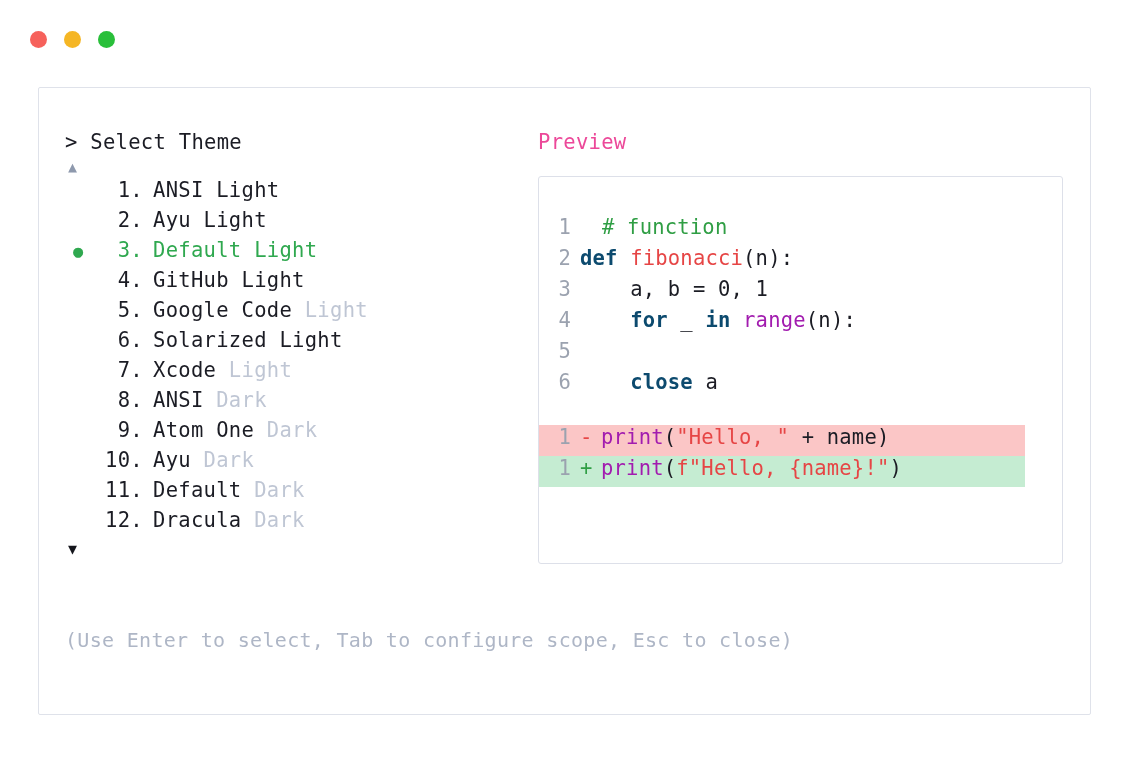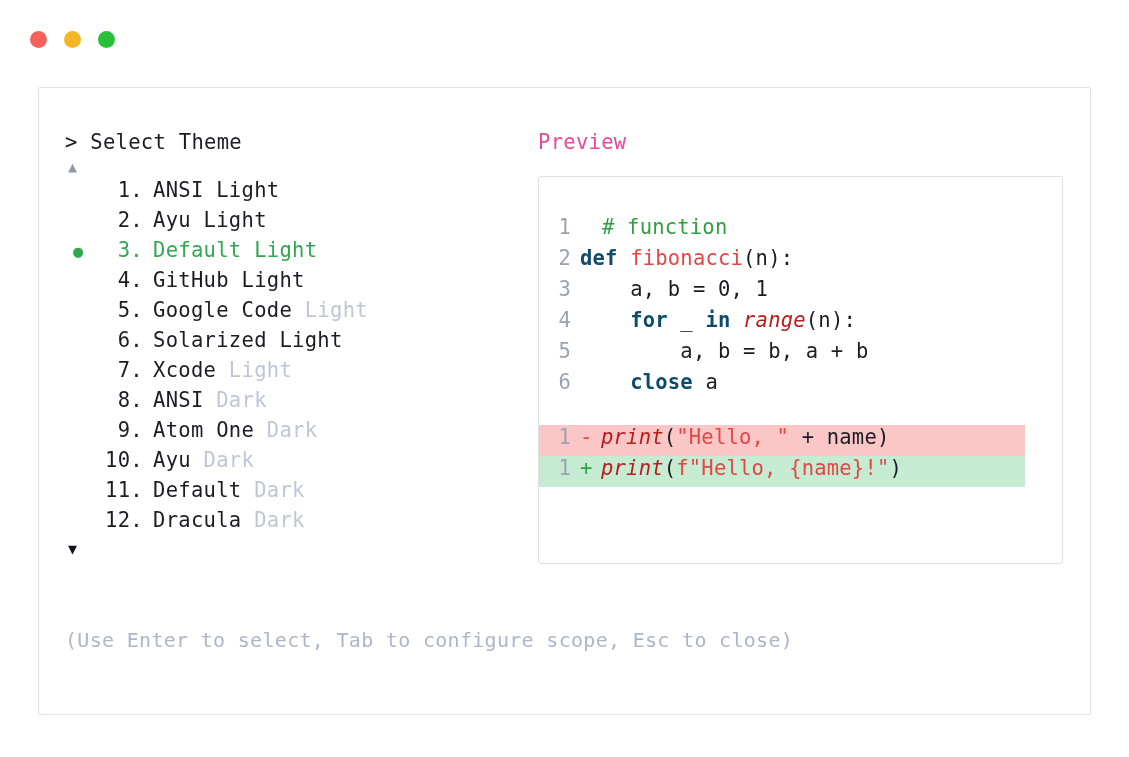--- a/index.html
+++ b/index.html
@@ -183,21 +183,21 @@
     margin-right: 9px;
   }
   .code-text { white-space: pre; }
 
   
   .tok-comment  { color: #2f9e44; margin-left: 22px; }
   .tok-keyword  { color: #0c4a6e; font-weight: bold; }
   .tok-func     { color: #e64545; }
   .tok-string   { color: #e64545; }
   .tok-plain    { color: #1b1c24; }
-  .tok-builtin  { color: #b91c1c; font-style: italic; }
+  .tok-builtin  { color: #a21caf; }
 
   
   .diff-gap { height: 24px; }
   .diff-line {
     display: flex;
     align-items: baseline;
     height: 31px;
     white-space: pre;
     font-size: 20.5px;
     letter-spacing: 0.2px;
@@ -254,21 +254,21 @@
     <div class="footer-hint">(Use Enter to select, Tab to configure scope, Esc to close)</div>
 
     <div class="preview">
       <div class="preview-title">Preview</div>
       <div class="code-panel">
         <div>
             <div class="code-line"><span class="ln">1</span><span class="code-text tok-comment"># function</span></div>
             <div class="code-line"><span class="ln">2</span><span class="code-text tok-keyword">def </span><span class="code-text tok-func">fibonacci</span><span class="code-text tok-plain">(n):</span></div>
             <div class="code-line"><span class="ln">3</span><span class="code-text tok-plain">    a, b = 0, 1</span></div>
             <div class="code-line"><span class="ln">4</span><span class="code-text tok-plain">    </span><span class="code-text tok-keyword">for </span><span class="code-text tok-plain">_ </span><span class="code-text tok-keyword">in </span><span class="code-text tok-builtin">range</span><span class="code-text tok-plain">(n):</span></div>
-            <div class="code-line"><span class="ln">5</span><span class="code-text tok-plain">        a, b = b, a + b</span></div>
+            <div class="code-line"><span class="ln">5</span></div>
             <div class="code-line"><span class="ln">6</span><span class="code-text tok-plain">    </span><span class="code-text tok-keyword">close </span><span class="code-text tok-plain">a</span></div>
           </div>
         <div class="diff-gap"></div>
         <div>
             <div class="diff-line del"><span class="ln">1</span><span class="diff-sign">-</span><span class="code-text tok-builtin">print</span><span class="code-text tok-plain">(</span><span class="code-text tok-string">"Hello, "</span><span class="code-text tok-plain"> + name)</span></div>
             <div class="diff-line add"><span class="ln">1</span><span class="diff-sign">+</span><span class="code-text tok-builtin">print</span><span class="code-text tok-plain">(</span><span class="code-text tok-string">f"Hello, {name}!"</span><span class="code-text tok-plain">)</span></div>
           </div>
       </div>
     </div>
 

